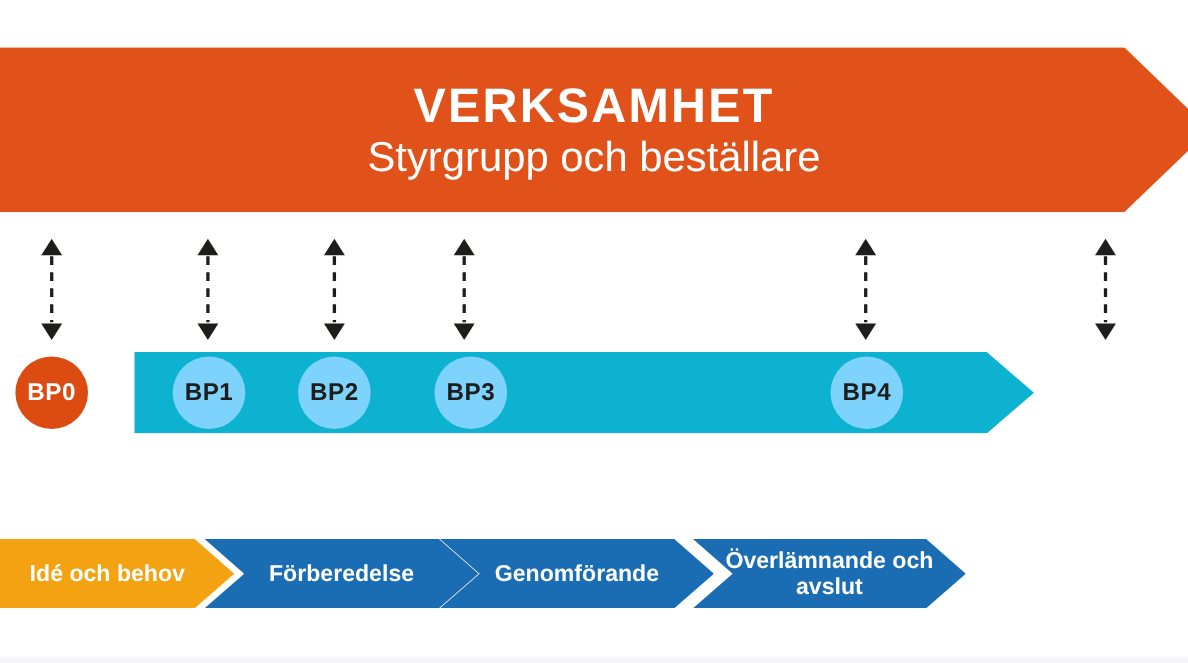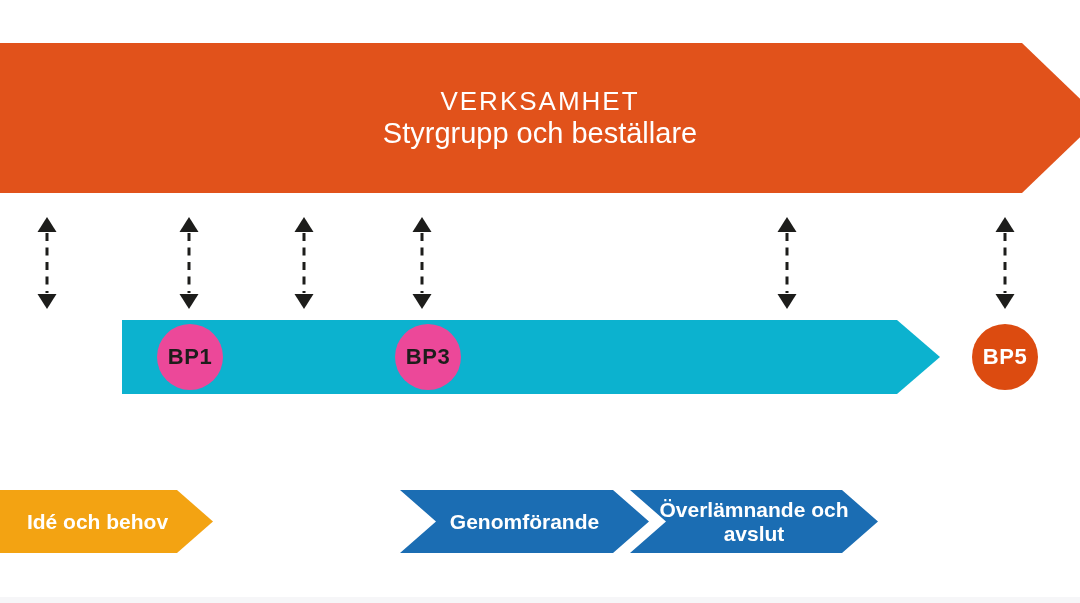--- a/index.html
+++ b/index.html
@@ -8,38 +8,38 @@
     overflow:hidden;font-family:"Liberation Sans",sans-serif;
   }
   
   .banner{
     position:absolute;left:0;top:43px;width:1080px;height:150px;
     background:var(--banner_orange);
     clip-path:polygon(0 0,1022px 0,1100px 50%,1022px 100%,0 100%);
     display:flex;flex-direction:column;align-items:center;justify-content:center;
     gap:5px;color:#ffffff;text-align:center;
   }
-  .banner-title{font-size:26px;font-weight:normal;letter-spacing:2px;line-height:1;}
-  .banner-subtitle{font-size:29px;font-weight:400;line-height:1;}
+  .banner-title{font-size:44px;font-weight:bold;letter-spacing:2px;line-height:1;}
+  .banner-subtitle{font-size:38px;font-weight:400;line-height:1;}
   
   .dashed-arrow{position:absolute;top:216px;width:22px;height:94px;}
   
   .timeline{
     position:absolute;left:122px;top:320px;width:818px;height:74px;
     background:var(--timeline_cyan);
     clip-path:polygon(0 0,775px 0,818px 50%,775px 100%,0 100%);
   }
   
   .bp{
     position:absolute;top:324px;width:66px;height:66px;border-radius:50%;
     display:flex;align-items:center;justify-content:center;
     font-size:22px;font-weight:bold;letter-spacing:.5px;
   }
   .bp.orange{background:var(--milestone_orange);color:#ffffff;}
-  .bp.white{background:#ec4899;color:var(--ink_black);}
+  .bp.white{background:#7dd3fc;color:var(--ink_black);}
   
   .phase{
     position:absolute;top:490px;height:63px;
     display:flex;align-items:center;justify-content:center;text-align:center;
     color:#ffffff;font-size:21px;font-weight:bold;line-height:1.12;
     box-sizing:border-box;
   }
   .phase.amber{background:var(--phase_amber);text-align:right;}
   .phase.blue{background:var(--phase_blue);}
   .p1{left:0;width:213px;clip-path:polygon(0 0,177px 0,213px 50%,177px 100%,0 100%);padding-right:18px;}
@@ -86,32 +86,41 @@
       <path d="M1.5 78 L20.5 78 L11 93 Z" fill="#1D1D1B"></path>
     </svg>
   <svg class="dashed-arrow" style="left:994px" viewBox="0 0 22 94">
       <path d="M11 1 L20.5 16 L1.5 16 Z" fill="#1D1D1B"></path>
       <line x1="11" y1="17" x2="11" y2="77" stroke="#1D1D1B" stroke-width="3" stroke-dasharray="8 6.5"></line>
       <path d="M1.5 78 L20.5 78 L11 93 Z" fill="#1D1D1B"></path>
     </svg>
 
   <div class="timeline"></div>
 
+  <div class="bp orange" style="left:14px">
+      <span>BP0</span>
+    </div>
   <div class="bp white" style="left:157px">
       <span>BP1</span>
+    </div>
+  <div class="bp white" style="left:271px">
+      <span>BP2</span>
     </div>
   <div class="bp white" style="left:395px">
       <span>BP3</span>
     </div>
-  <div class="bp orange" style="left:972px">
-      <span>BP5</span>
+  <div class="bp white" style="left:755px">
+      <span>BP4</span>
     </div>
 
   <div class="phase amber p1">
       <span>Idé och behov</span>
+    </div>
+  <div class="phase blue  p2">
+      <span>Förberedelse</span>
     </div>
   <div class="phase blue  p3">
       <span>Genomförande</span>
     </div>
   <div class="phase blue  p4">
       <span>Överlämnande och avslut</span>
     </div>
 
   <div class="bottom-strip"></div>
 </div>

